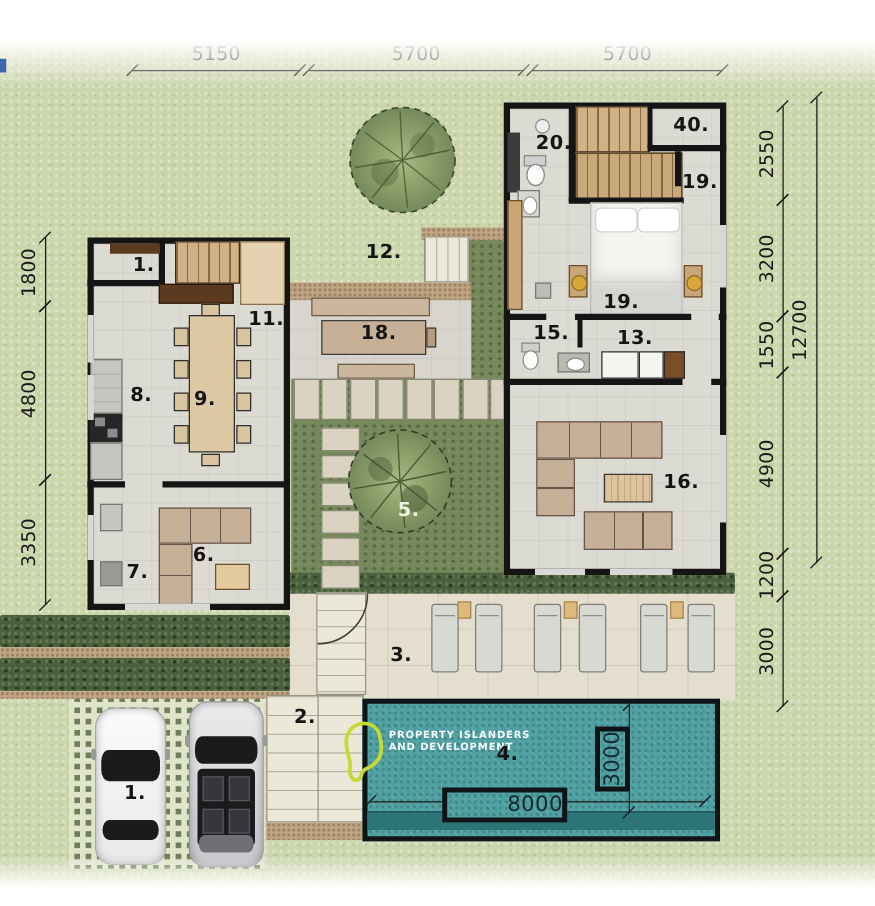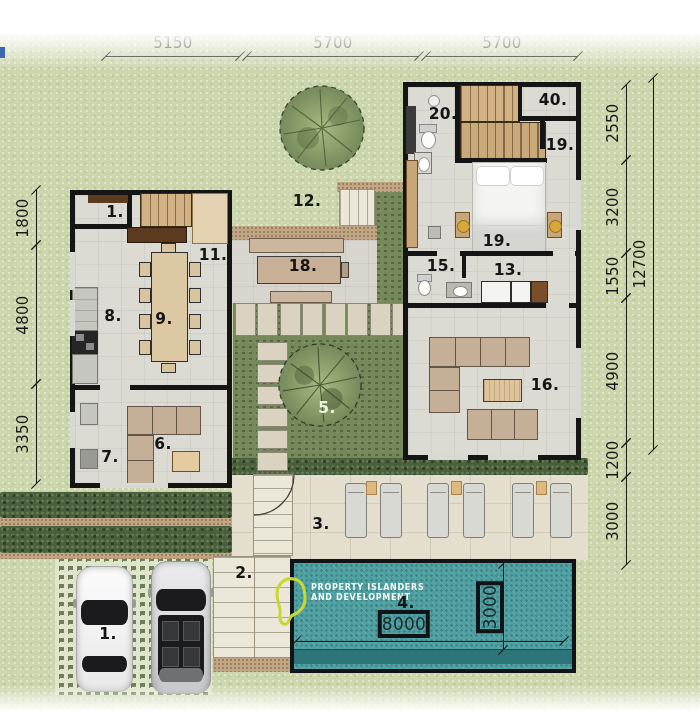--- a/index.html
+++ b/index.html
@@ -292,21 +292,21 @@
     <div class="tick" style="left: 247px; top: 56px;"></div>
     <div class="tick" style="left: 419px; top: 56px;"></div>
     <div class="dim-label" style="left: 333px; top: 43px;">5700</div>
     <div class="dim-line-h" style="left: 426px; top: 56px; width: 152px;"></div>
     <div class="tick" style="left: 426px; top: 56px;"></div>
     <div class="tick" style="left: 578px; top: 56px;"></div>
     <div class="dim-label" style="left: 502px; top: 43px;">5700</div>
     <div class="dim-line-h" style="left: 296px; top: 641px; width: 268px;"></div>
     <div class="tick" style="left: 296px; top: 641px;"></div>
     <div class="tick" style="left: 564px; top: 641px;"></div>
-    <div class="dim-label pool" style="left: 404px; top: 624px;">8000</div>
+    <div class="dim-label pool" style="left: 404px; top: 644px; padding-left: 48px;">8000</div>
     <div class="dim-line-v" style="left: 36px; top: 190px; height: 55px;"></div>
     <div class="tick" style="left: 36px; top: 190px;"></div>
     <div class="tick" style="left: 36px; top: 245px;"></div>
     <div class="dim-label v" style="left: 23px; top: 217.5px;">1800</div>
     <div class="dim-line-v" style="left: 36px; top: 245px; height: 139px;"></div>
     <div class="tick" style="left: 36px; top: 245px;"></div>
     <div class="tick" style="left: 36px; top: 384px;"></div>
     <div class="dim-label v" style="left: 23px; top: 314.5px;">4800</div>
     <div class="dim-line-v" style="left: 36px; top: 384px; height: 100px;"></div>
     <div class="tick" style="left: 36px; top: 384px;"></div>

